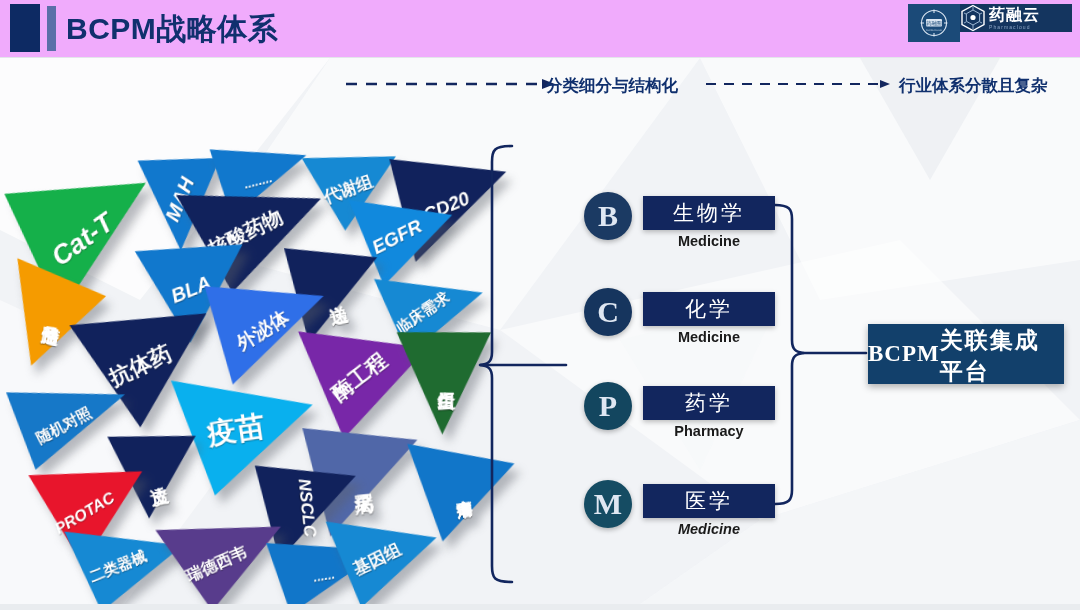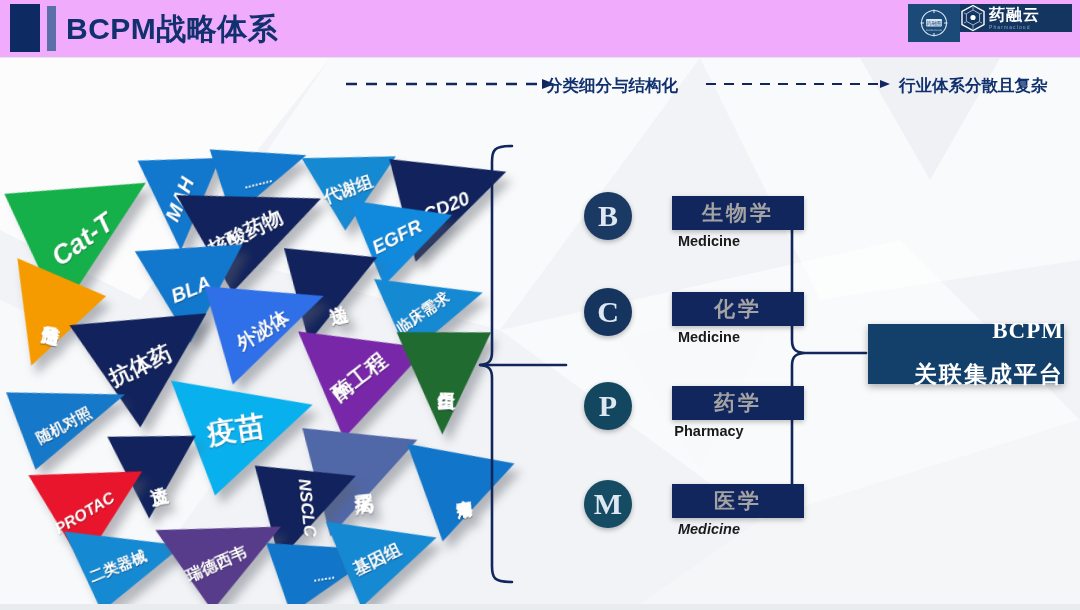--- a/index.html
+++ b/index.html
@@ -74,33 +74,31 @@
   .disc{
     position:absolute;border-radius:50%;
     display:flex;align-items:center;justify-content:center;
     color:#dfe7f2;font-family:"Liberation Serif","DejaVu Serif",serif;
     font-size:30px;font-weight:bold;
     box-shadow:0 2px 5px rgba(0,0,0,.28);
   }
   .cnbox{
     position:absolute;background:#12265e;
     display:flex;align-items:center;justify-content:center;
-    color:#a3a3a3;font-size:21px;font-weight:bold;letter-spacing:3px;
+    color:#ffffff;font-size:21px;font-weight:normal;letter-spacing:3px;
     box-shadow:0 2px 5px rgba(0,0,0,.25);
-    margin-left:29px;
   }
   .enlbl{
     position:absolute;color:#1a1a1a;font-size:14.5px;font-weight:bold;
     text-align:center;white-space:nowrap;
   }
   #bcpm-box{
     position:absolute;background:#12406b;
-    display:flex;flex-direction:column;align-items:flex-end;justify-content:center;
+    display:flex;align-items:center;justify-content:center;
     box-shadow:0 3px 7px rgba(0,0,0,.3);
-    gap:12px;
   }
   #bcpm-box .bx1{
     color:#ffffff;font-family:"Liberation Serif","DejaVu Serif",serif;
     font-size:23px;font-weight:bold;letter-spacing:1px;
   }
   #bcpm-box .bx2{
     color:#ffffff;font-size:23px;font-weight:bold;letter-spacing:2px;margin-top:3px;
   }
   #braces{position:absolute;left:0;top:0;width:1080px;height:610px;pointer-events:none;}
   #bottom-edge{position:absolute;left:0;bottom:0;width:1080px;height:6px;background:#e9ecef;}

